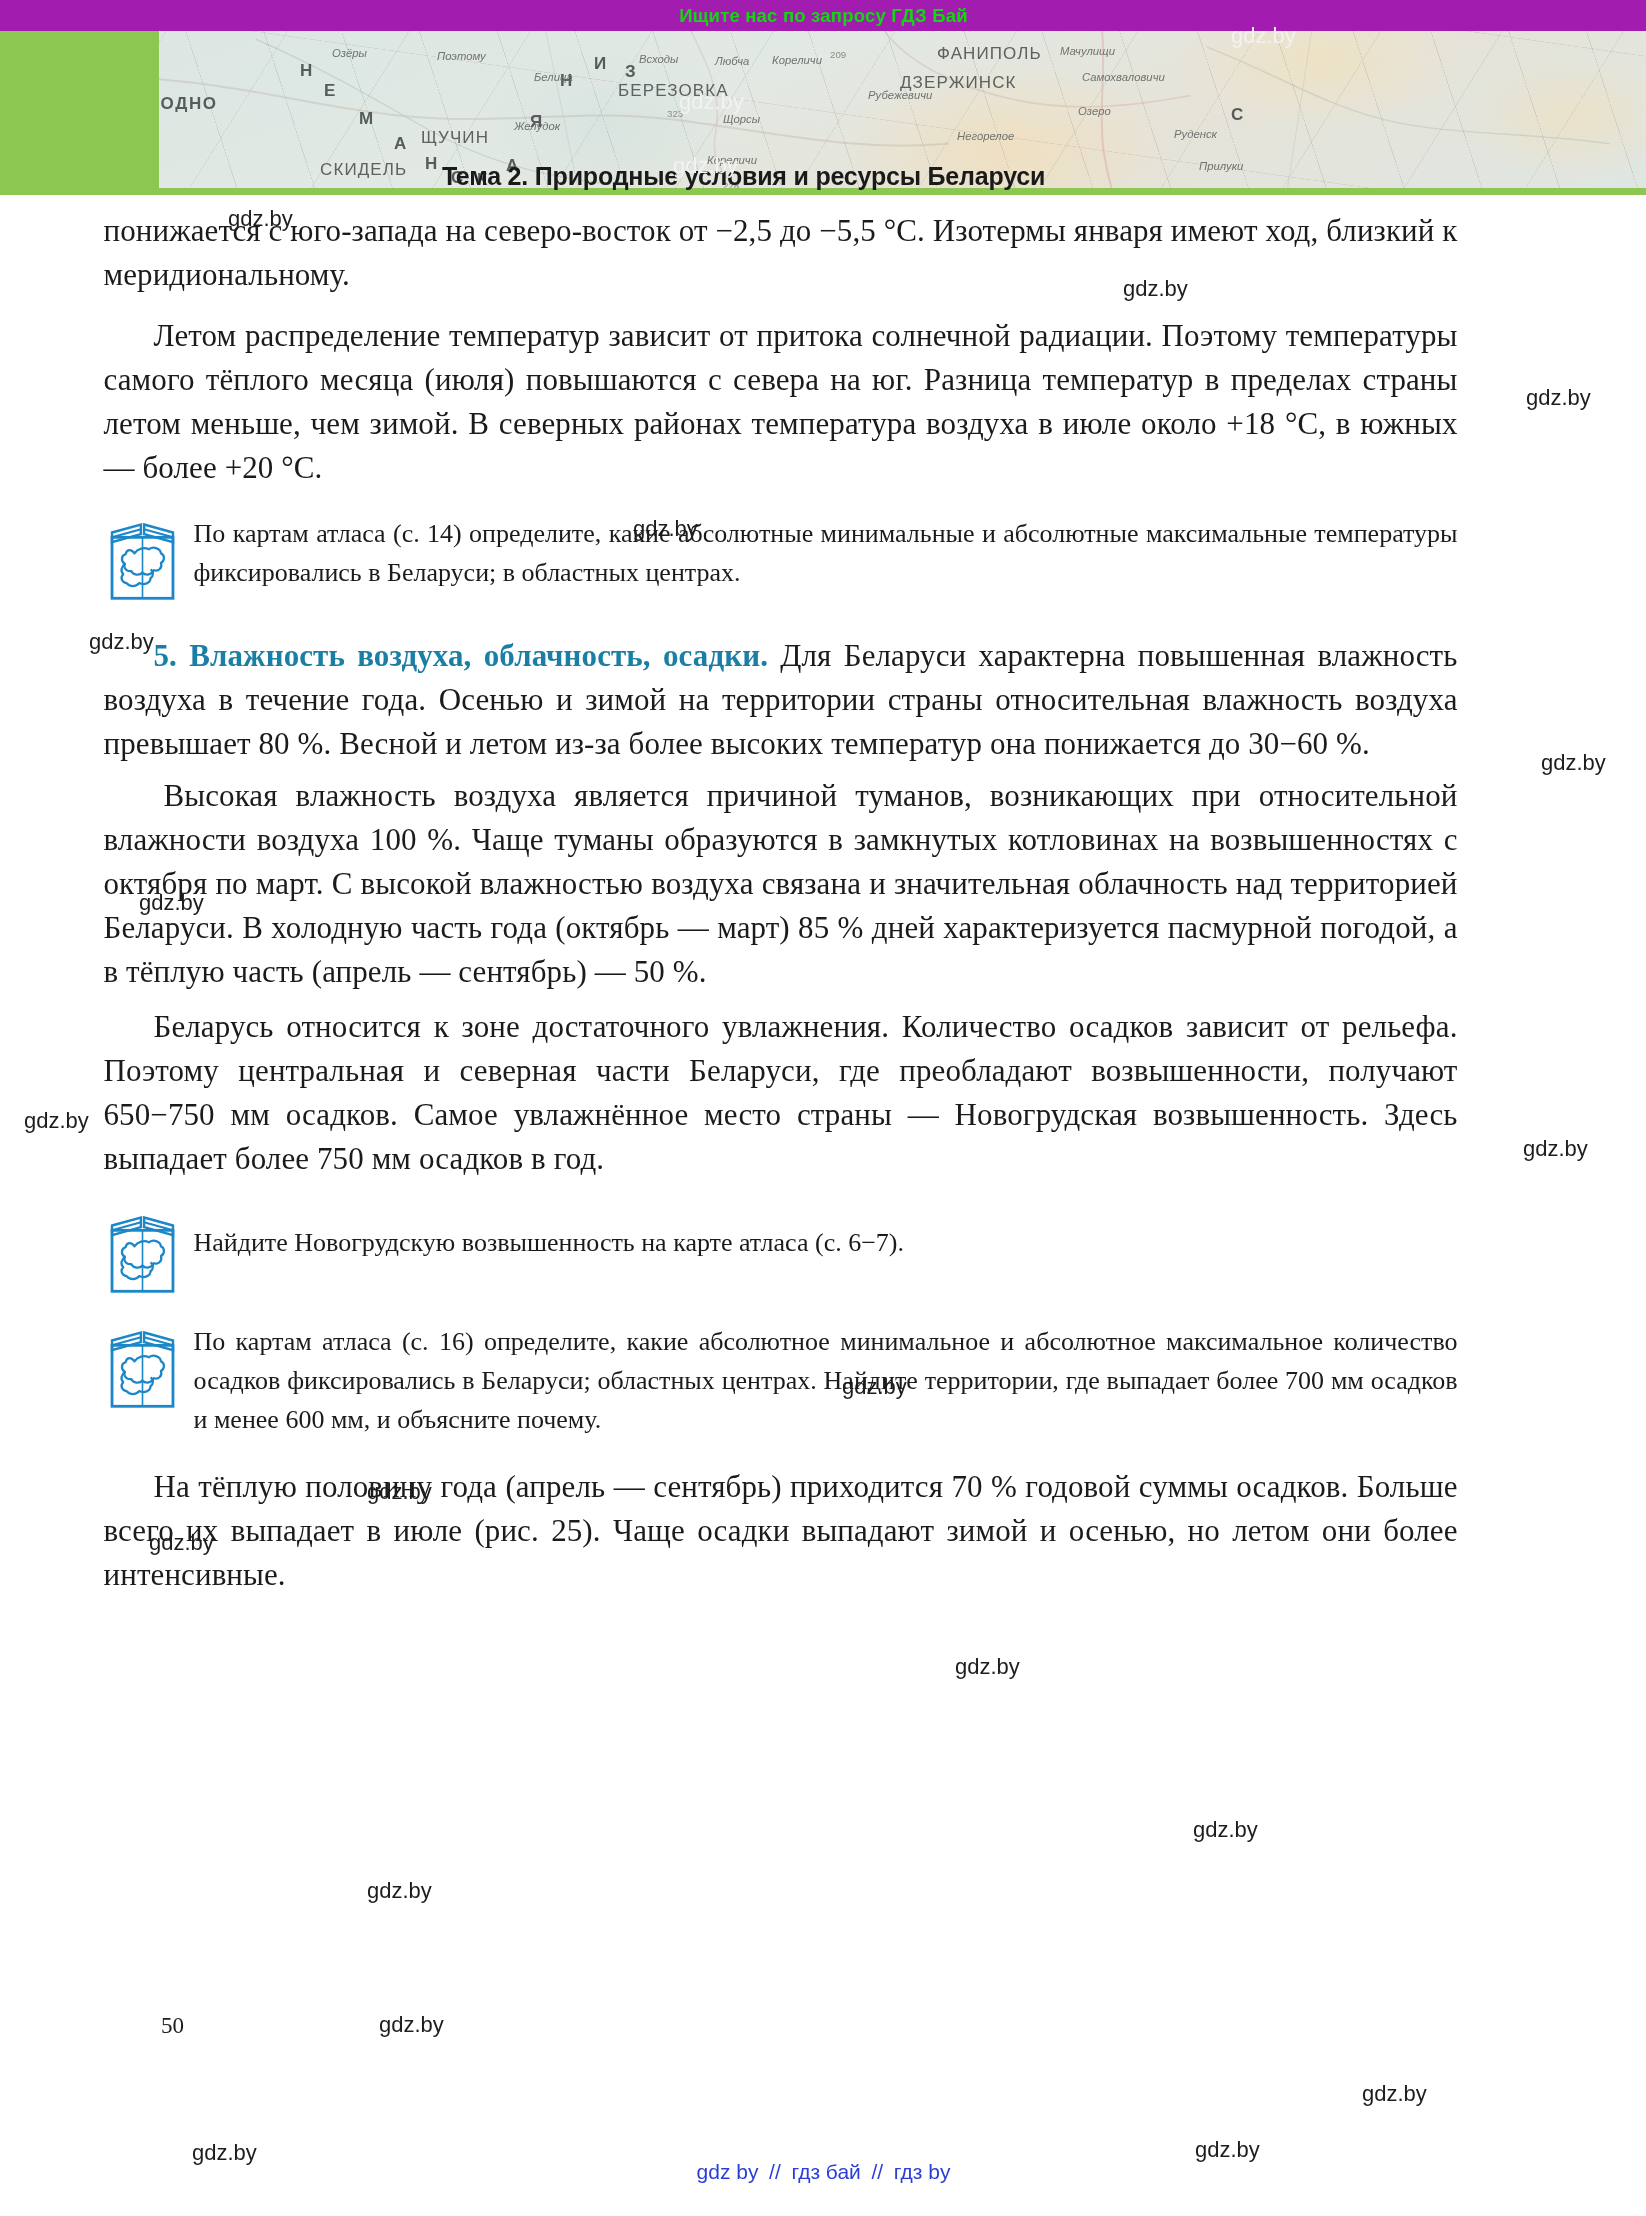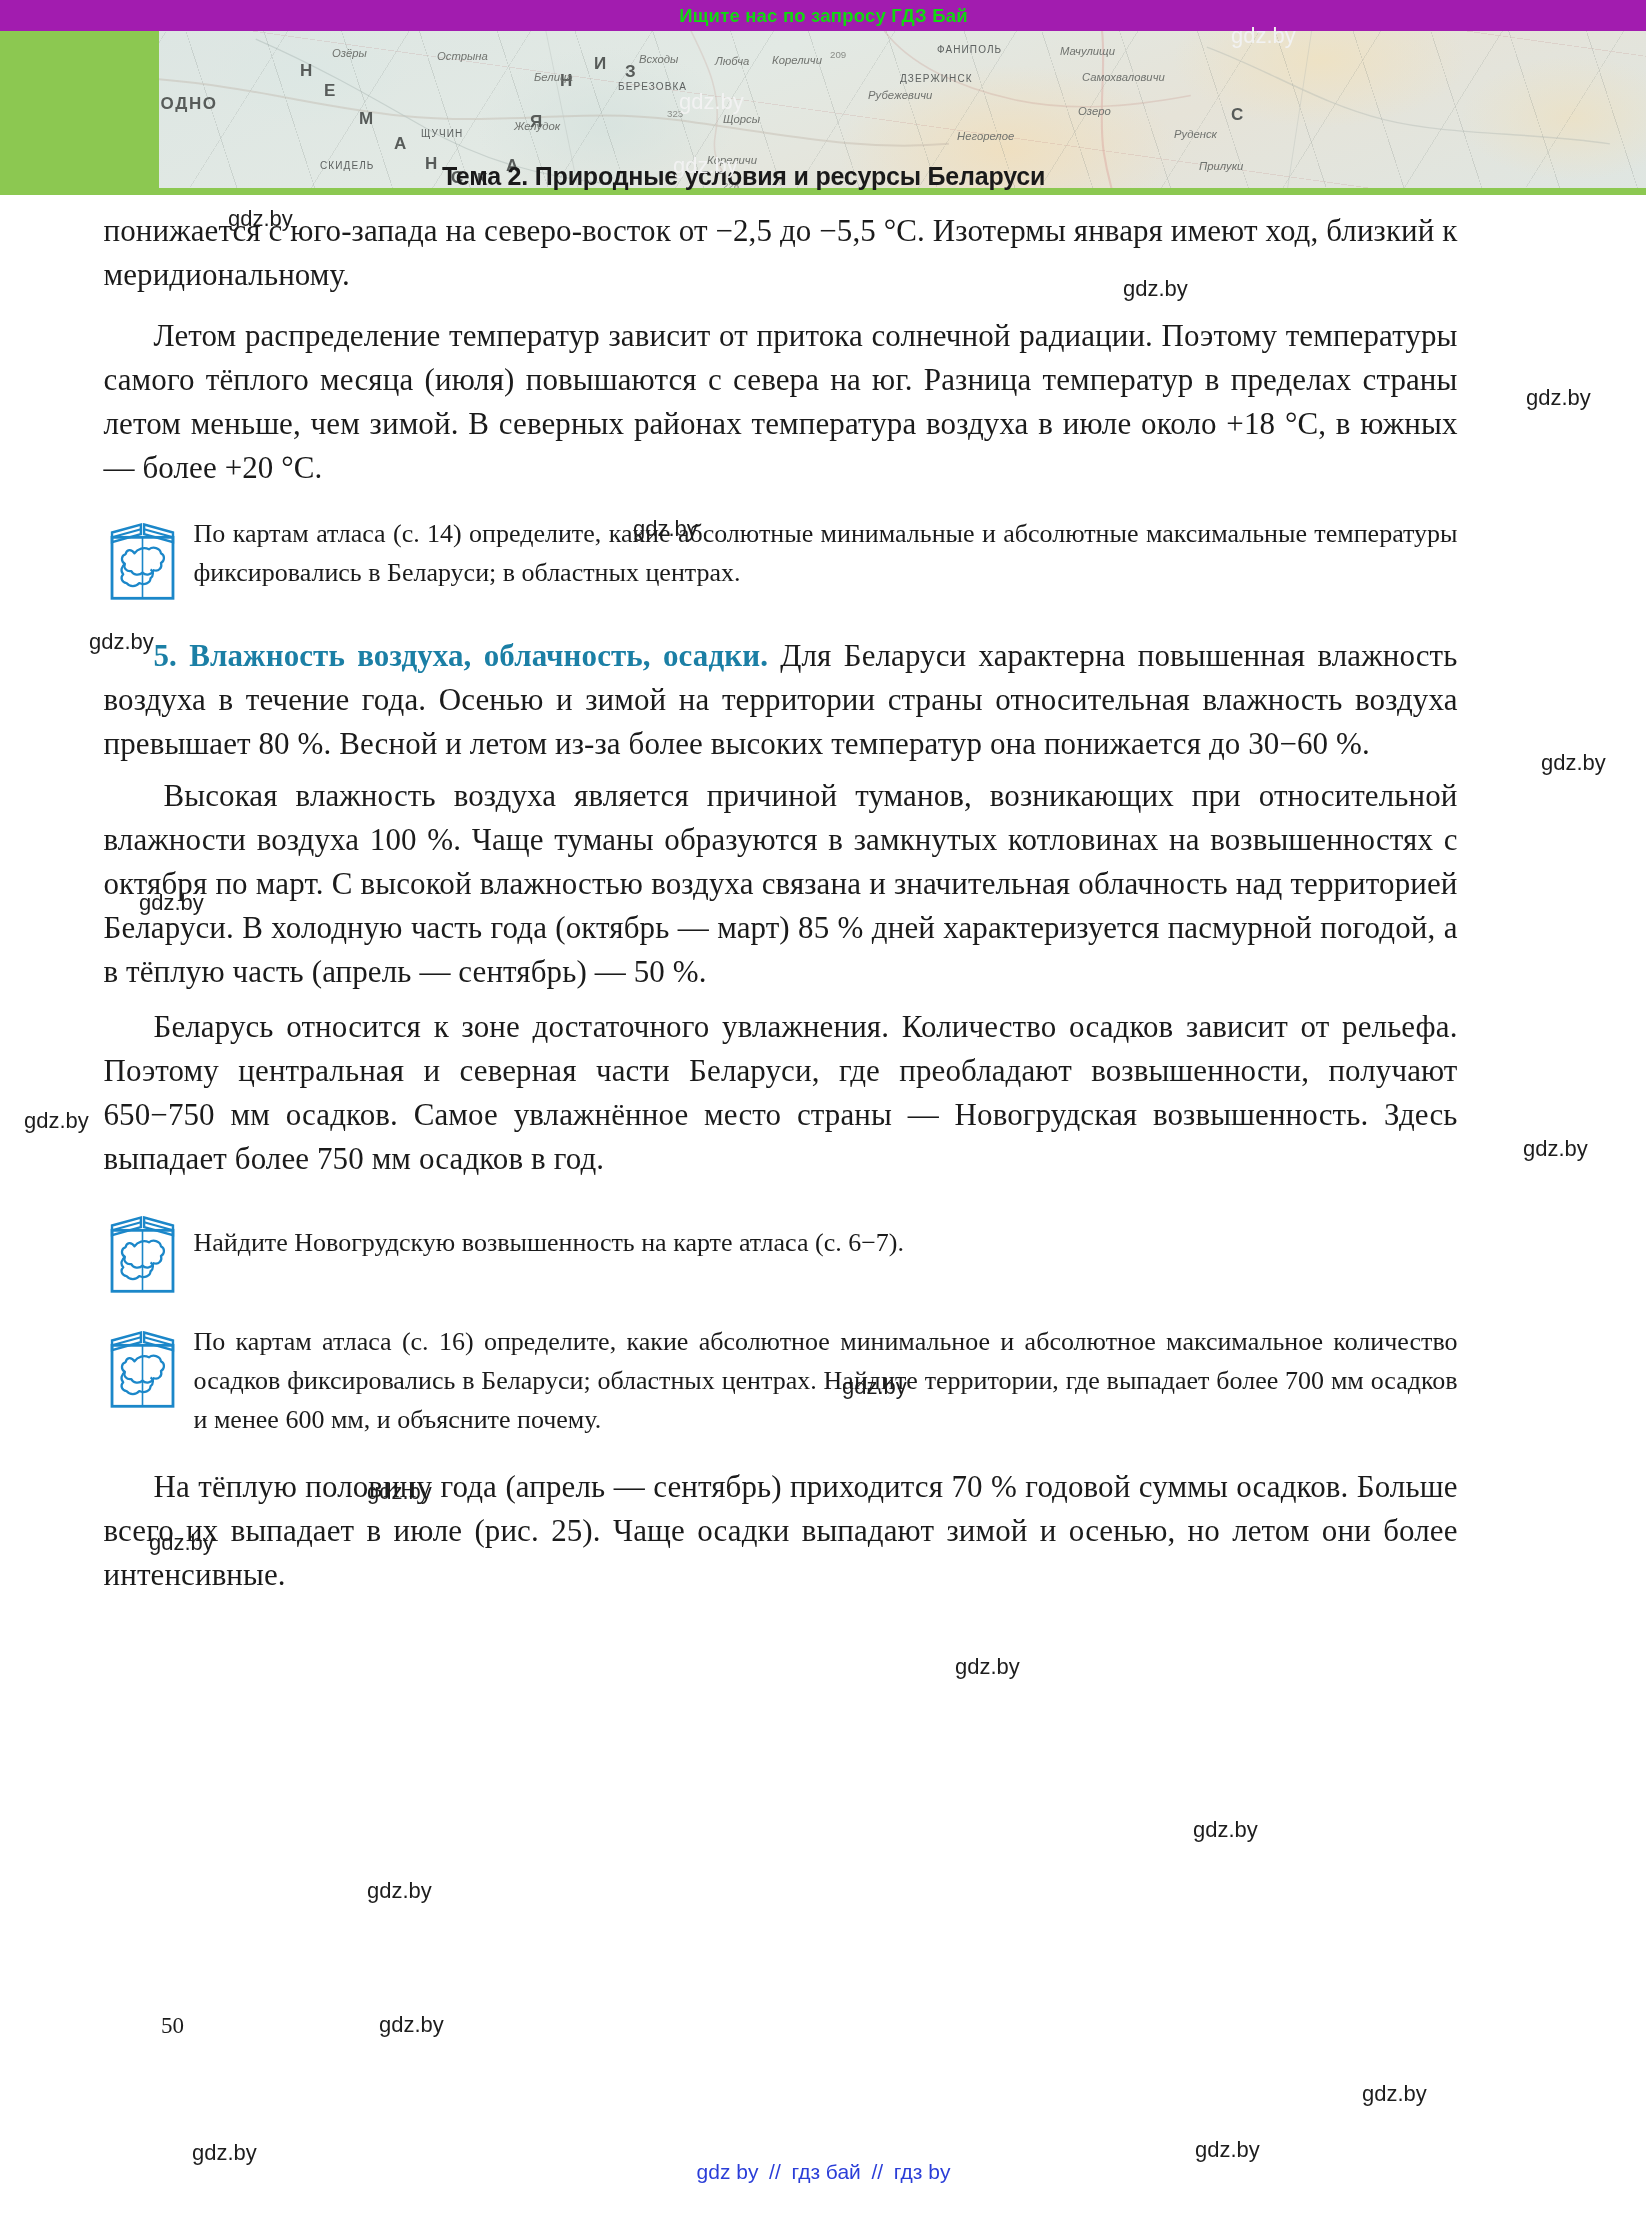--- a/index.html
+++ b/index.html
@@ -63,21 +63,21 @@
     position:absolute; left:0; bottom:0; width:1647px; height:7.3px;
     background:#8cc851; z-index:2;
   }
   .hdr-map-labels{
     position:absolute; inset:0; z-index:1;
     font-family:"Liberation Sans", sans-serif;
     color:#6d6f6c;
     pointer-events:none;
   }
   .hdr-map-labels span{ position:absolute; white-space:nowrap; }
-  .ml-city{ font-size:10px; letter-spacing:1.1px; color:#5d6160; }
+  .ml-city{ font-size:17px; letter-spacing:1.1px; color:#5d6160; }
   .ml-big{ font-size:17px; font-weight:bold; letter-spacing:1.6px; color:#575b59; }
   .ml-small{ font-size:11.3px; color:#70736f; font-style:italic; }
   .ml-tiny{ font-size:9.7px; color:#8a8d88; }
 
   #header-title{
     position:absolute; z-index:4;
     left:442px; top:131px;
     font-family:"Liberation Sans", sans-serif;
     font-size:25px; font-weight:bold; color:#1a1a1a;
     letter-spacing:-0.2px;
@@ -168,21 +168,21 @@
       <path d="M660,0 C680,40 700,80 690,130 C685,160 700,180 720,196" fill="none" stroke="#c8a9a0" stroke-width="2" opacity=".6"></path>
       <path d="M1170,0 C1175,50 1165,100 1172,150 C1176,175 1180,188 1182,196" fill="none" stroke="#d89a94" stroke-width="2.6" opacity=".75"></path>
       <path d="M900,0 C930,40 990,70 1060,85 C1130,100 1200,95 1280,80" fill="none" stroke="#c89b93" stroke-width="2" opacity=".6"></path>
       <path d="M1300,20 C1380,50 1440,90 1520,110 C1600,130 1700,125 1800,140" fill="none" stroke="#a8b0ad" stroke-width="1.8" opacity=".7"></path>
       <path d="M480,0 L520,196" fill="none" stroke="#aab3b0" stroke-width="1.2" opacity=".6"></path>
       <path d="M1430,0 L1400,196" fill="none" stroke="#aab3b0" stroke-width="1.2" opacity=".6"></path>
     </svg>
     <div class="hdr-map-labels" id="map-labels">
         <span class="ml-big" style="left: 1.6px; top: 63px;">ОДНО</span>
         <span class="ml-small" style="left: 173px; top: 16px;">Озёры</span>
-        <span class="ml-small" style="left: 278px; top: 18.5px;">Острына</span>
+        <span class="ml-small" style="left: 278px; top: 18.5px;">Поэтому</span>
         <span class="ml-city" style="left: 161px; top: 129px;">СКИДЕЛЬ</span>
         <span class="ml-city" style="left: 262px; top: 97px;">ЩУЧИН</span>
         <span class="ml-small" style="left: 355px; top: 89px;">Желудок</span>
         <span class="ml-big" style="left: 141px; top: 30px;">Н</span>
         <span class="ml-big" style="left: 165px; top: 50px;">Е</span>
         <span class="ml-big" style="left: 200px; top: 78px;">М</span>
         <span class="ml-big" style="left: 235px; top: 103px;">А</span>
         <span class="ml-big" style="left: 266px; top: 123px;">Н</span>
         <span class="ml-big" style="left: 292px; top: 137px;">С</span>
         <span class="ml-big" style="left: 318px; top: 139px;">К</span>

